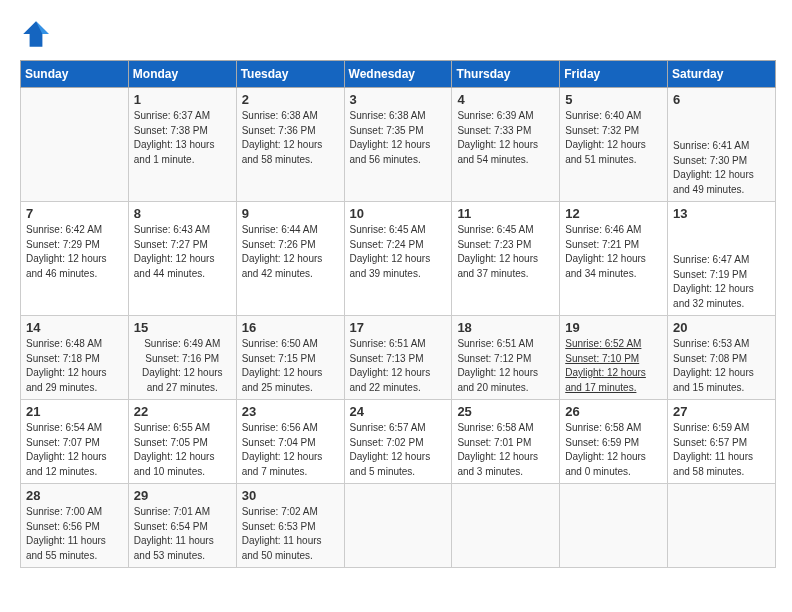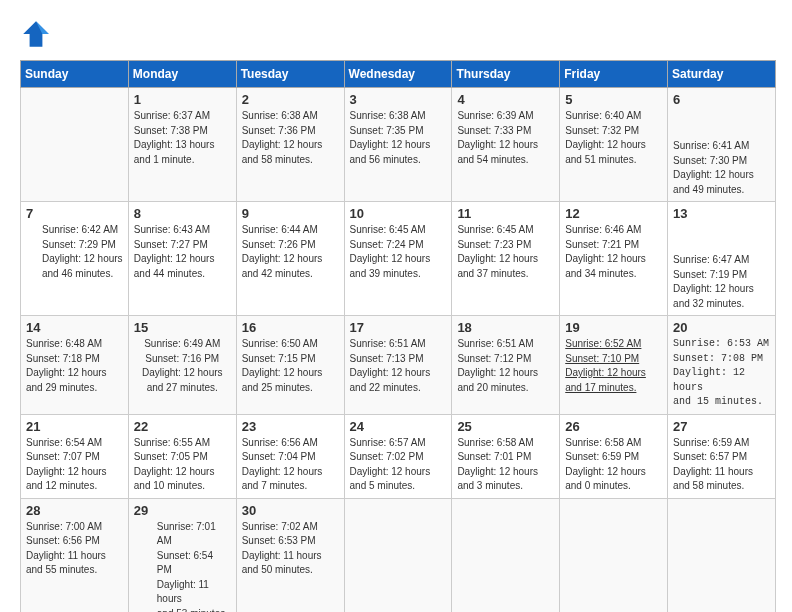--- a/index.html
+++ b/index.html
@@ -171,21 +171,21 @@
             <span class="day-num">6</span>
             <div class="day-info" style="white-space: pre-line; margin-top: 32px;">Sunrise: 6:41 AM
 Sunset: 7:30 PM
 Daylight: 12 hours
 and 49 minutes.</div>
           </td>
         </tr>
         <tr>
           <td>
             <span class="day-num">7</span>
-            <div class="day-info" style="white-space: pre-line; margin-left: 16px;">Sunrise: 6:42 AM
+            <div class="day-info" style="white-space: pre-line;">Sunrise: 6:42 AM
 Sunset: 7:29 PM
 Daylight: 12 hours
 and 46 minutes.</div>
           </td>
           <td>
             <span class="day-num">8</span>
             <div class="day-info" style="white-space: pre-line;">Sunrise: 6:43 AM
 Sunset: 7:27 PM
 Daylight: 12 hours
 and 44 minutes.</div>
@@ -264,21 +264,21 @@
           </td>
           <td>
             <span class="day-num">19</span>
             <div class="day-info" style="white-space: pre-line; text-decoration: underline;">Sunrise: 6:52 AM
 Sunset: 7:10 PM
 Daylight: 12 hours
 and 17 minutes.</div>
           </td>
           <td>
             <span class="day-num">20</span>
-            <div class="day-info" style="white-space: pre-line; font-family: Liberation Mono, monospace;">Sunrise: 6:53 AM
+            <div class="day-info" style="white-space: pre-line;">Sunrise: 6:53 AM
 Sunset: 7:08 PM
 Daylight: 12 hours
 and 15 minutes.</div>
           </td>
         </tr>
         <tr>
           <td>
             <span class="day-num">21</span>
             <div class="day-info" style="white-space: pre-line;">Sunrise: 6:54 AM
 Sunset: 7:07 PM
@@ -331,21 +331,21 @@
         <tr>
           <td>
             <span class="day-num">28</span>
             <div class="day-info" style="white-space: pre-line;">Sunrise: 7:00 AM
 Sunset: 6:56 PM
 Daylight: 11 hours
 and 55 minutes.</div>
           </td>
           <td>
             <span class="day-num">29</span>
-            <div class="day-info" style="white-space: pre-line; margin-left: 23px;">Sunrise: 7:01 AM
+            <div class="day-info" style="white-space: pre-line;">Sunrise: 7:01 AM
 Sunset: 6:54 PM
 Daylight: 11 hours
 and 53 minutes.</div>
           </td>
           <td>
             <span class="day-num">30</span>
             <div class="day-info" style="white-space: pre-line;">Sunrise: 7:02 AM
 Sunset: 6:53 PM
 Daylight: 11 hours
 and 50 minutes.</div>

